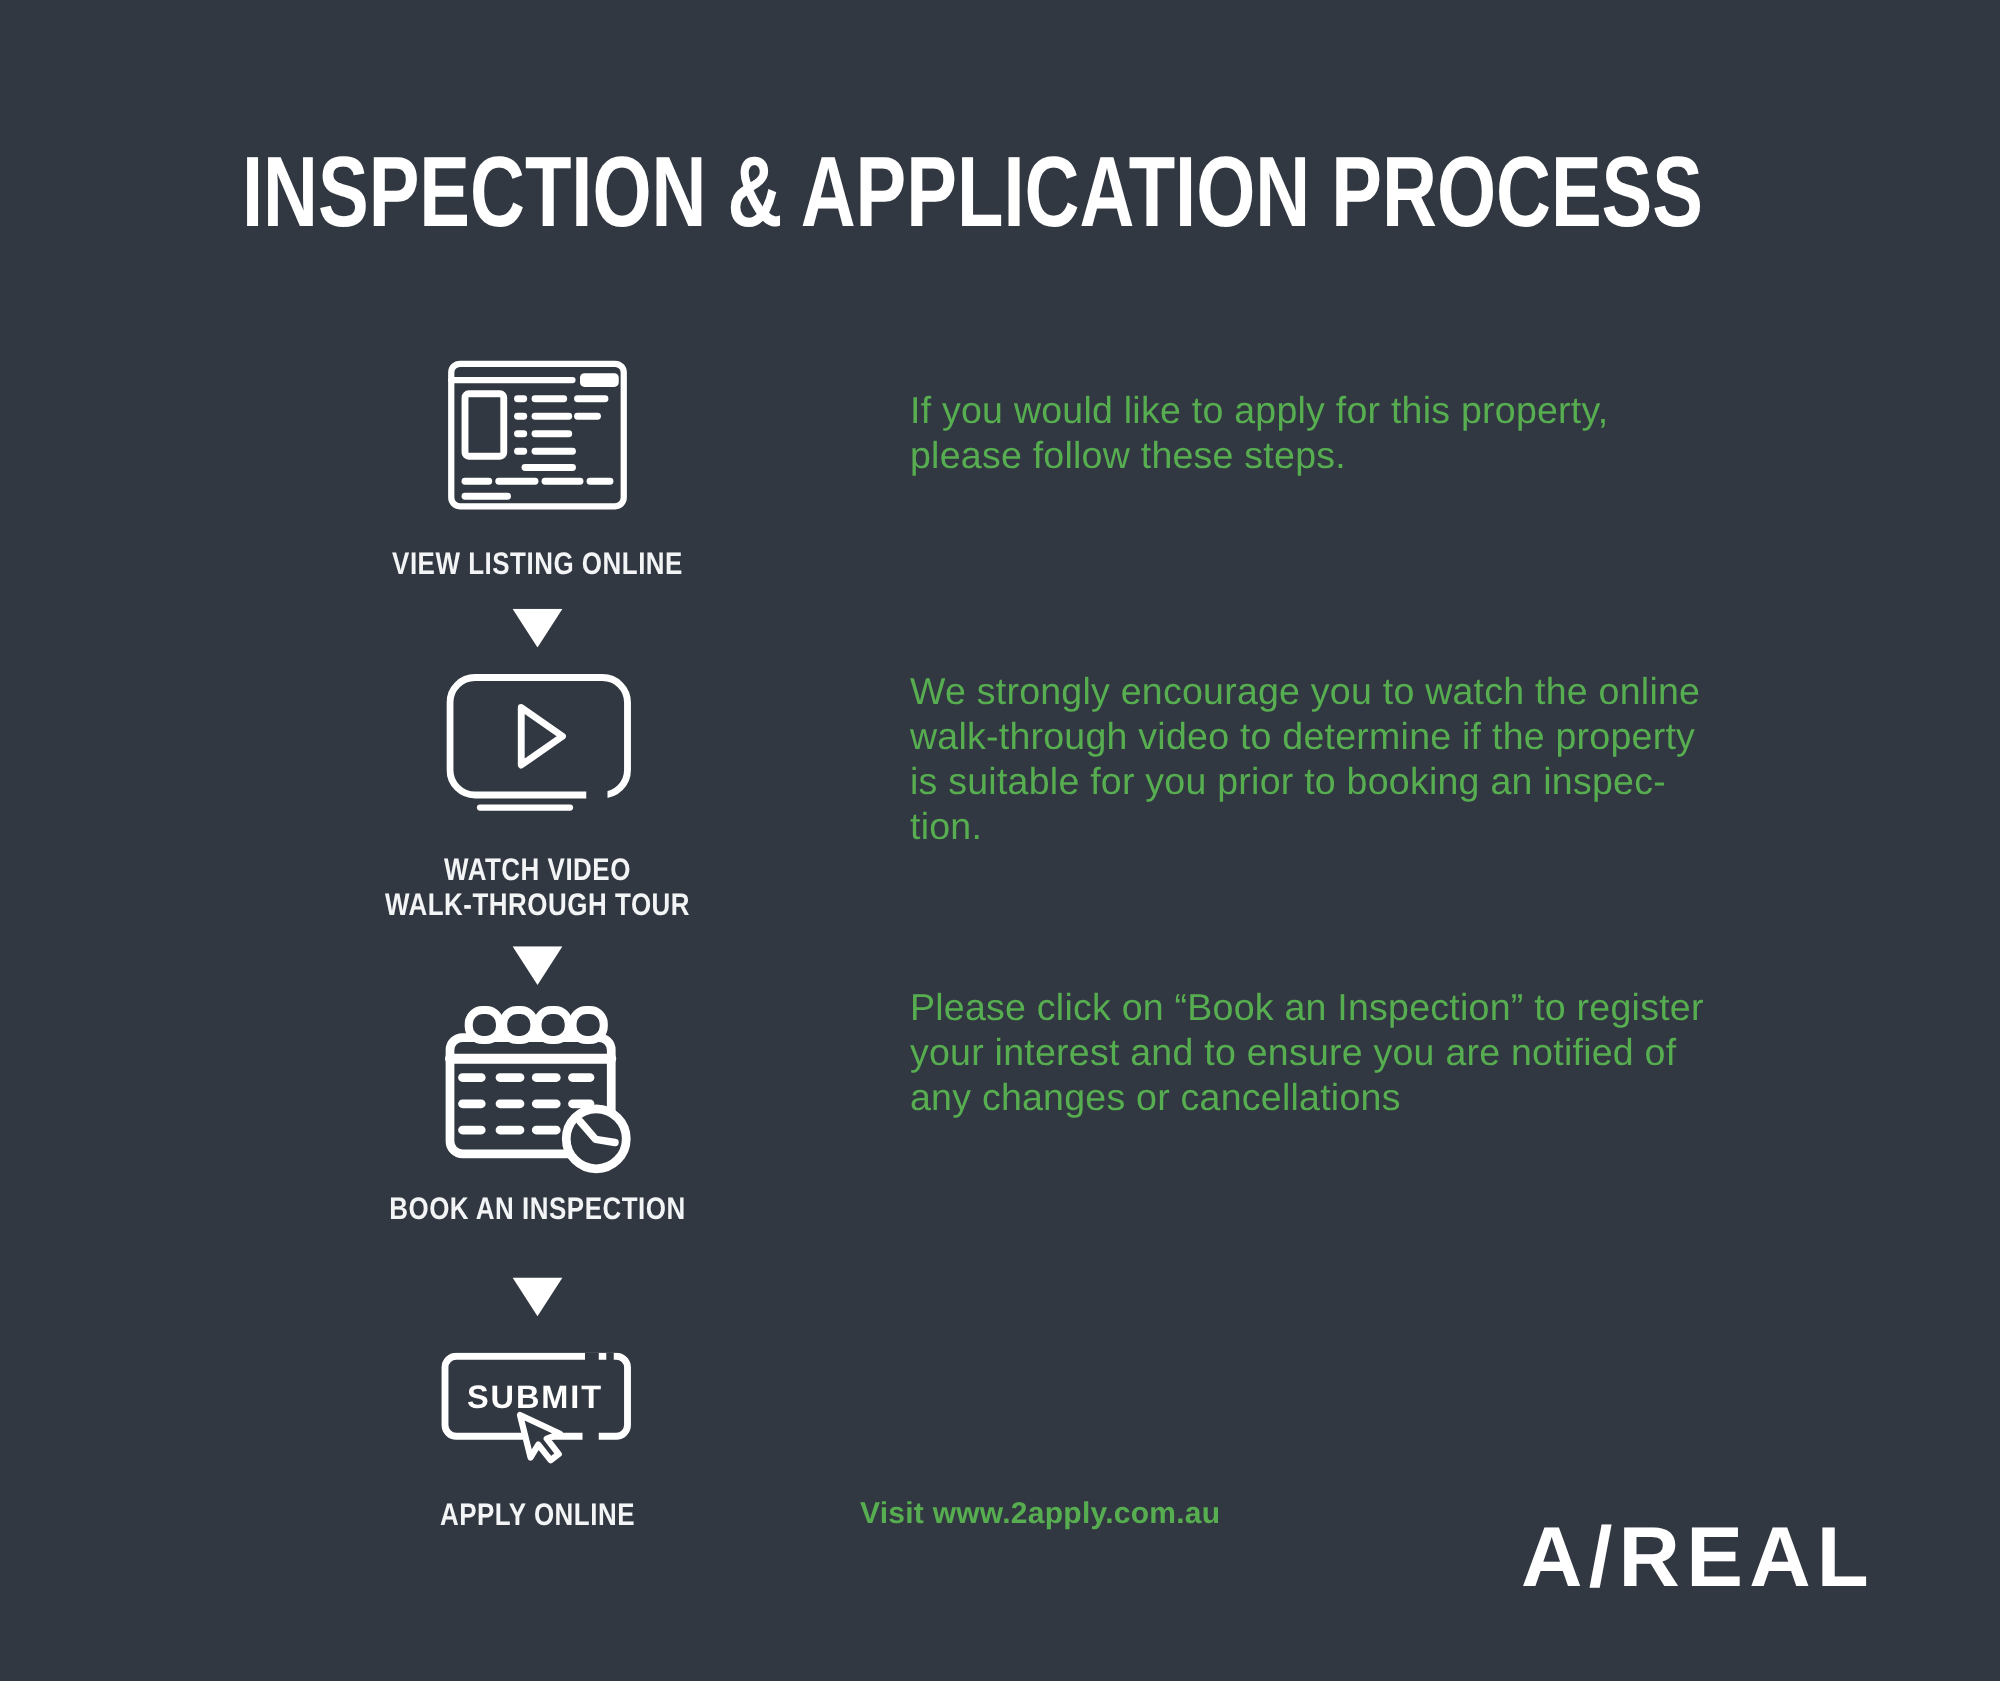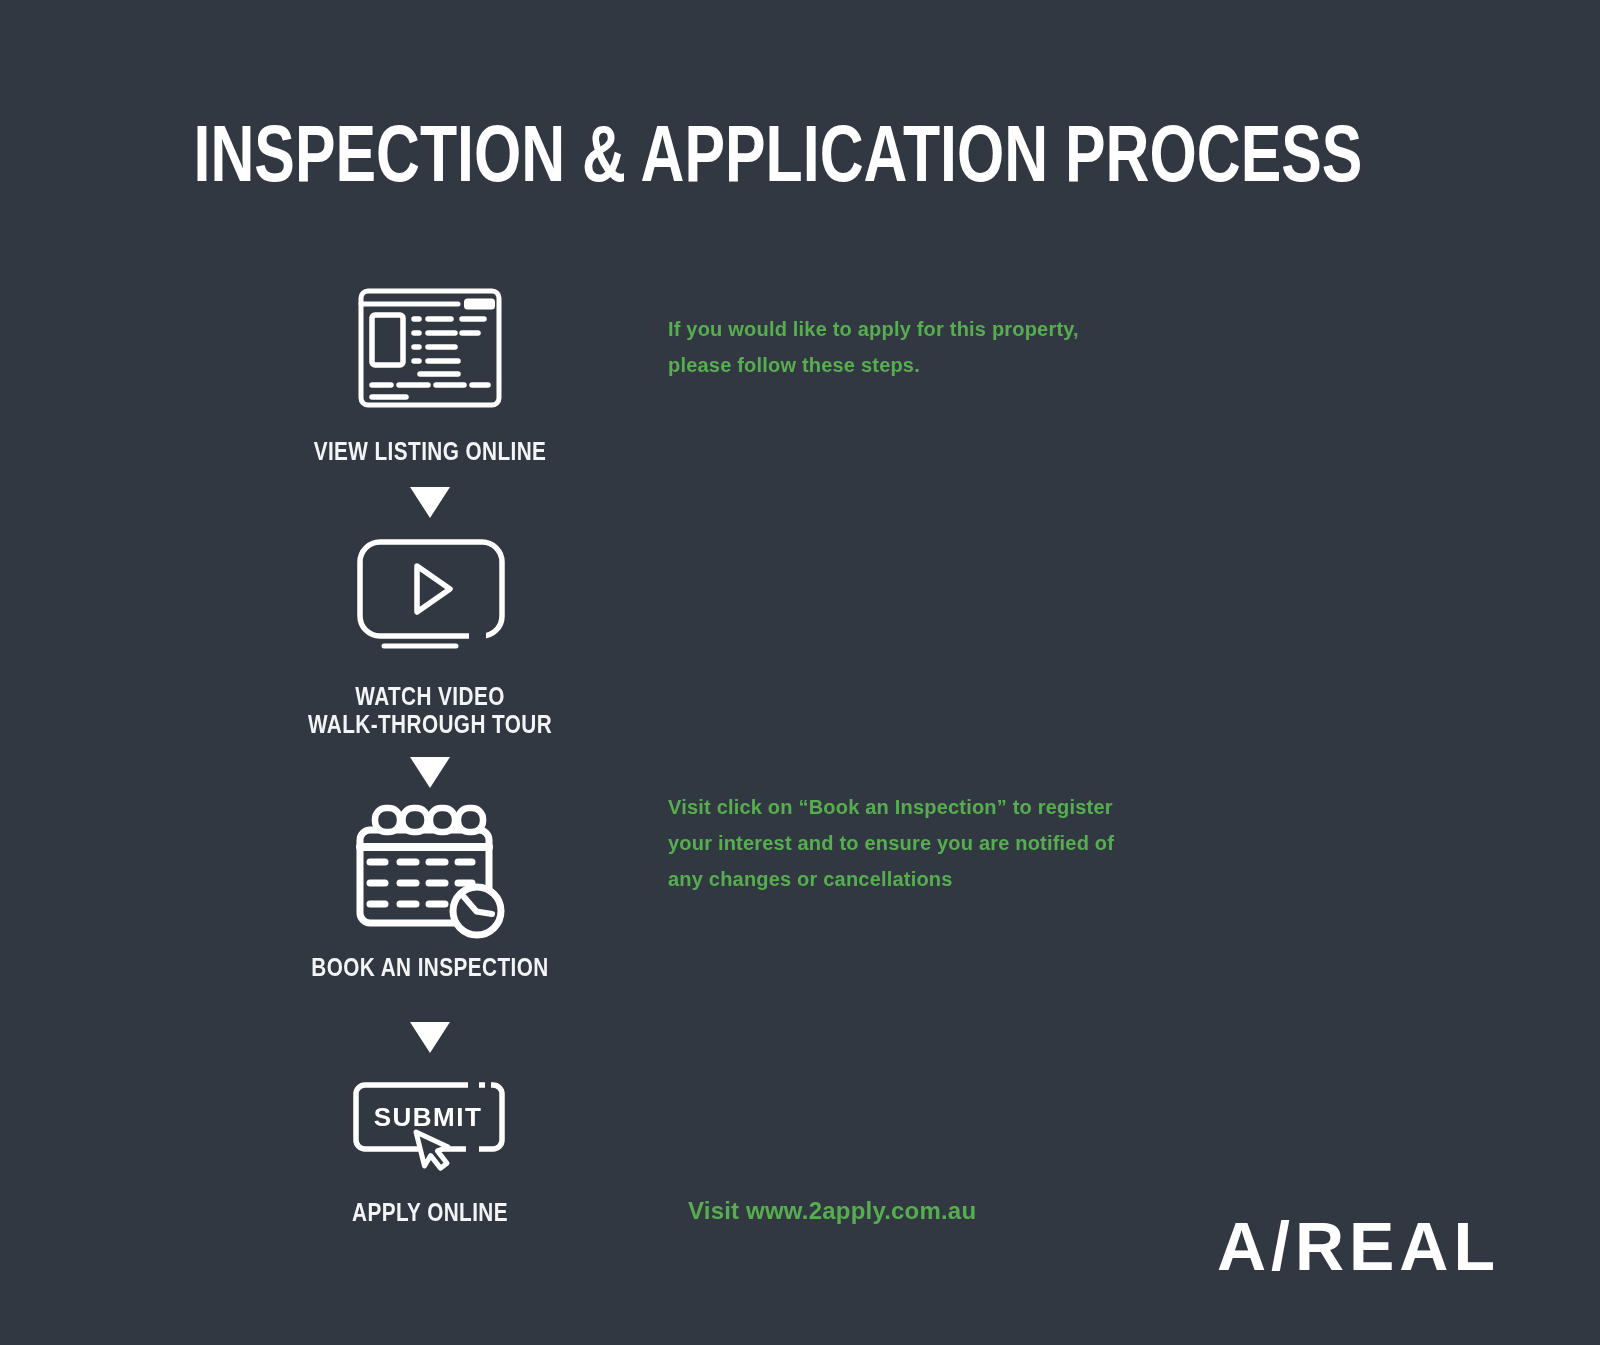--- a/index.html
+++ b/index.html
@@ -17,23 +17,23 @@
   .step-label {
     position:absolute; left:220px; width:420px;
     text-align:center; color:#f3f4f6; font-weight:bold;
     font-size:25px; line-height:28px; white-space:pre-line;
     transform:scaleX(0.83); transform-origin:50% 0;
     letter-spacing:0.5px;
   }
   .icon { position:absolute; }
   .arrow { position:absolute; left:410px; }
   .desc {
-    position:absolute; left:668px; width:760px;
-    color:#57ae50; font-size:20px; line-height:36px;
-    white-space:pre-line; letter-spacing:0.2px;font-weight:bold;
+    position:absolute; left:728px; width:760px;
+    color:#57ae50; font-size:30px; line-height:36px;
+    white-space:pre-line; letter-spacing:0.2px;
   }
   .visit {
     position:absolute; left:688px; top:1182px;
     color:#57ae50; font-size:24px; font-weight:bold; letter-spacing:0.2px;margin-top:15px;
   }
   .logo {
     position:absolute; right:100px; top:1204px;
     color:#ffffff; font-size:68px; font-weight:bold;
     letter-spacing:5px; line-height:84px; white-space:nowrap;
   }
@@ -131,21 +131,25 @@
     <rect x="116" y="0" width="11" height="8" fill="#323841"></rect>
     <rect x="133" y="0" width="6" height="8" fill="#323841"></rect>
     <rect x="114" y="62" width="13" height="8" fill="#323841"></rect>
     <text x="76" y="44" text-anchor="middle" font-family="Liberation Sans, sans-serif" font-weight="bold" font-size="26" letter-spacing="1.5" fill="#ffffff">SUBMIT</text>
     <path d="M64 50 L64 85 L72.5 76.5 L79 91 L86.5 87.8 L80.2 73.5 L91.5 72.3 Z" transform="rotate(-14 64 50)" fill="#323841" stroke="#ffffff" stroke-width="5" stroke-linejoin="round"></path>
   </svg>
   <div class="step-label" style="top:1198px;">APPLY ONLINE</div>
 
   <div class="desc" style="top:311px;">If you would like to apply for this property,
 please follow these steps.</div>
-  <div class="desc" style="top:789px;">Visit click on “Book an Inspection” to register
+  <div class="desc" style="top:536px;">We strongly encourage you to watch the online
+walk-through video to determine if the property
+is suitable for you prior to booking an inspec-
+tion.</div>
+  <div class="desc" style="top:789px;">Please click on “Book an Inspection” to register
 your interest and to ensure you are notified of
 any changes or cancellations</div>
 
   <div class="visit">Visit www.2apply.com.au</div>
 
   <div class="logo">A/REAL</div>
 
 </div>
 
 </body></html>

